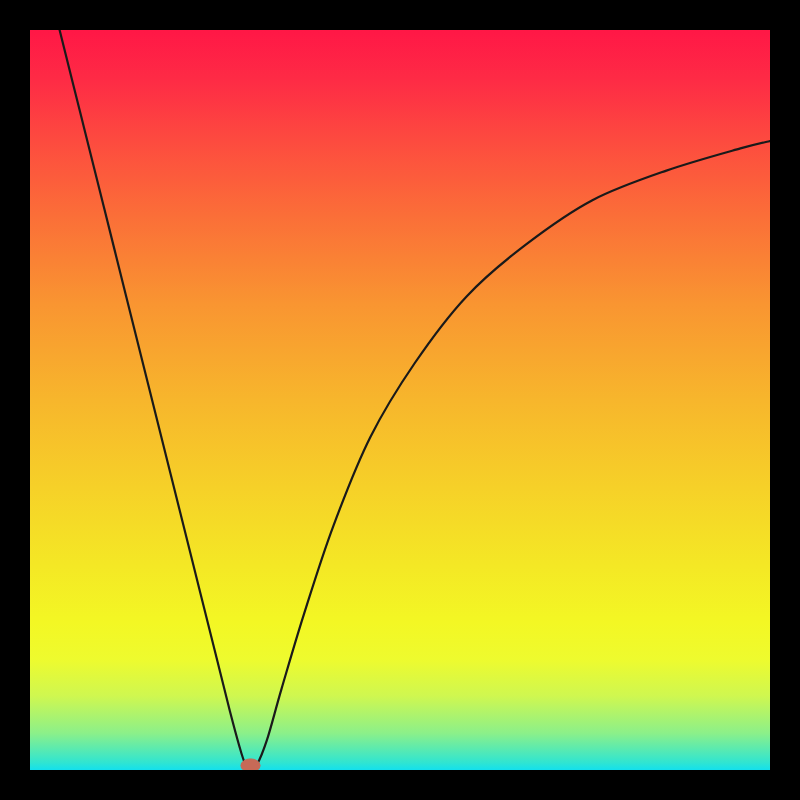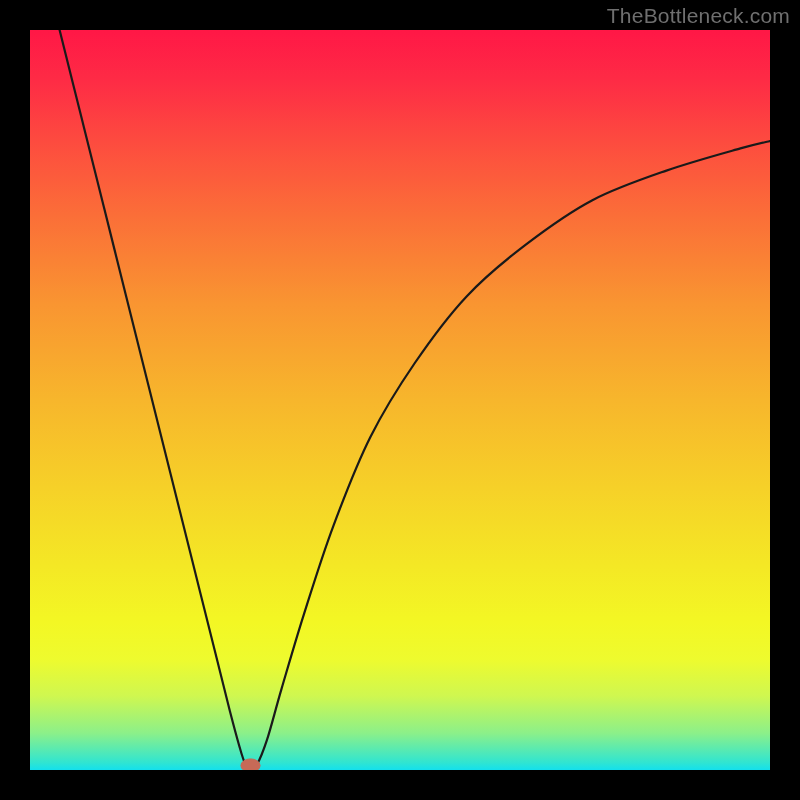--- a/index.html
+++ b/index.html
@@ -71,21 +71,20 @@
     font-size: 21px;
     font-weight: 500;
     letter-spacing: 0.2px;
     user-select: none;
   }
 </style>
 </head>
 <body>
 
 <div class="frame">
-  <div class="watermark">TheBottleneck.com</div>
 
   <div class="plot">
     <div class="gradient"></div>
     <svg class="curve" viewBox="0 0 740 740" preserveAspectRatio="none">
       <path d="M 29.6 0.0 C 33.3 14.8, 44.4 59.2, 51.8 88.8 C 59.2 118.4, 66.6 148.0, 74.0 177.6 C 81.4 207.2, 88.8 236.8, 96.2 266.4 C 103.6 296.0, 111.0 325.6, 118.4 355.2 C 125.8 384.8, 133.2 414.4, 140.6 444.0 C 148.0 473.6, 155.4 503.2, 162.8 532.8 C 170.2 562.4, 178.8 596.9, 185.0 621.6 C 191.2 646.3, 195.5 664.1, 199.8 680.8 C 204.1 697.4, 208.1 712.3, 210.9 721.5 C 213.7 730.8, 214.4 733.8, 216.8 736.3 C 219.3 738.8, 222.4 740.6, 225.7 736.3 C 229.0 732.0, 232.5 723.3, 236.8 710.4 C 241.1 697.5, 245.4 679.6, 251.6 658.6 C 257.8 637.6, 265.2 611.7, 273.8 584.6 C 282.4 557.5, 292.3 525.4, 303.4 495.8 C 314.5 466.2, 326.8 434.1, 340.4 407.0 C 354.0 379.9, 368.8 356.4, 384.8 333.0 C 400.8 309.6, 418.1 286.1, 436.6 266.4 C 455.1 246.7, 474.8 230.6, 495.8 214.6 C 516.8 198.6, 539.0 182.5, 562.4 170.2 C 585.8 157.9, 611.7 149.2, 636.4 140.6 C 661.1 132.0, 693.1 123.3, 710.4 118.4 C 727.7 113.5, 735.1 112.2, 740.0 111.0"></path>
       <ellipse class="marker" cx="220.5" cy="735.6" rx="9.6" ry="6.7"></ellipse>
     </svg>
   </div>
 </div>
 

